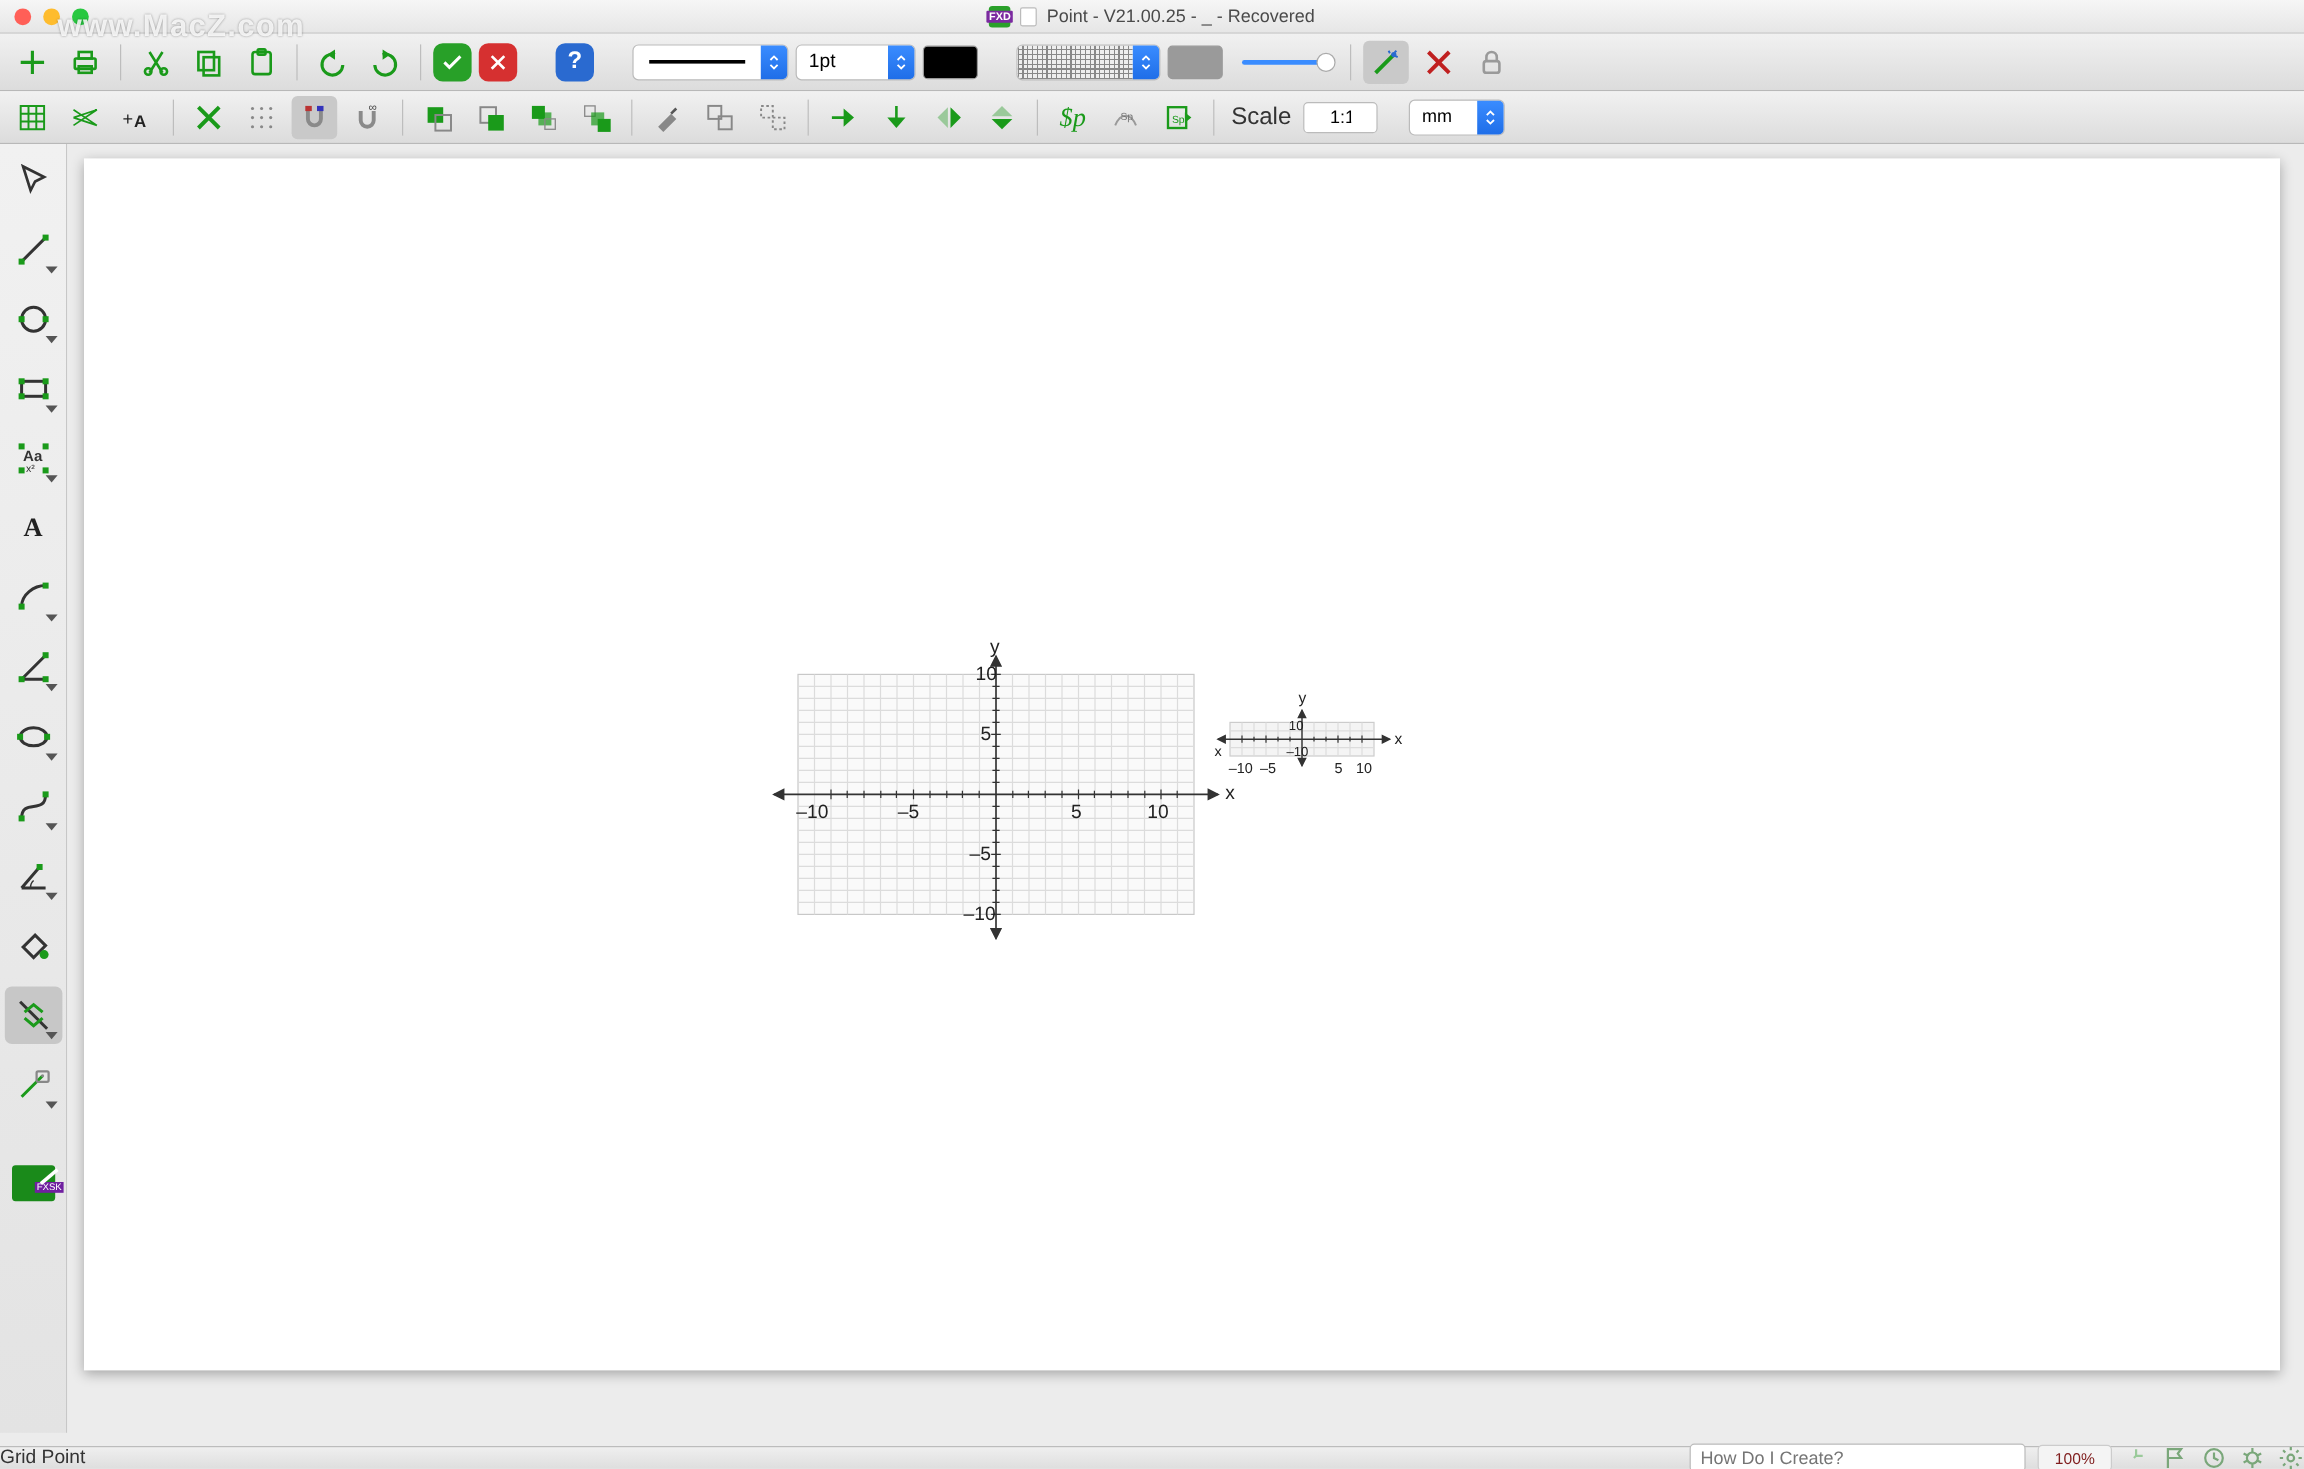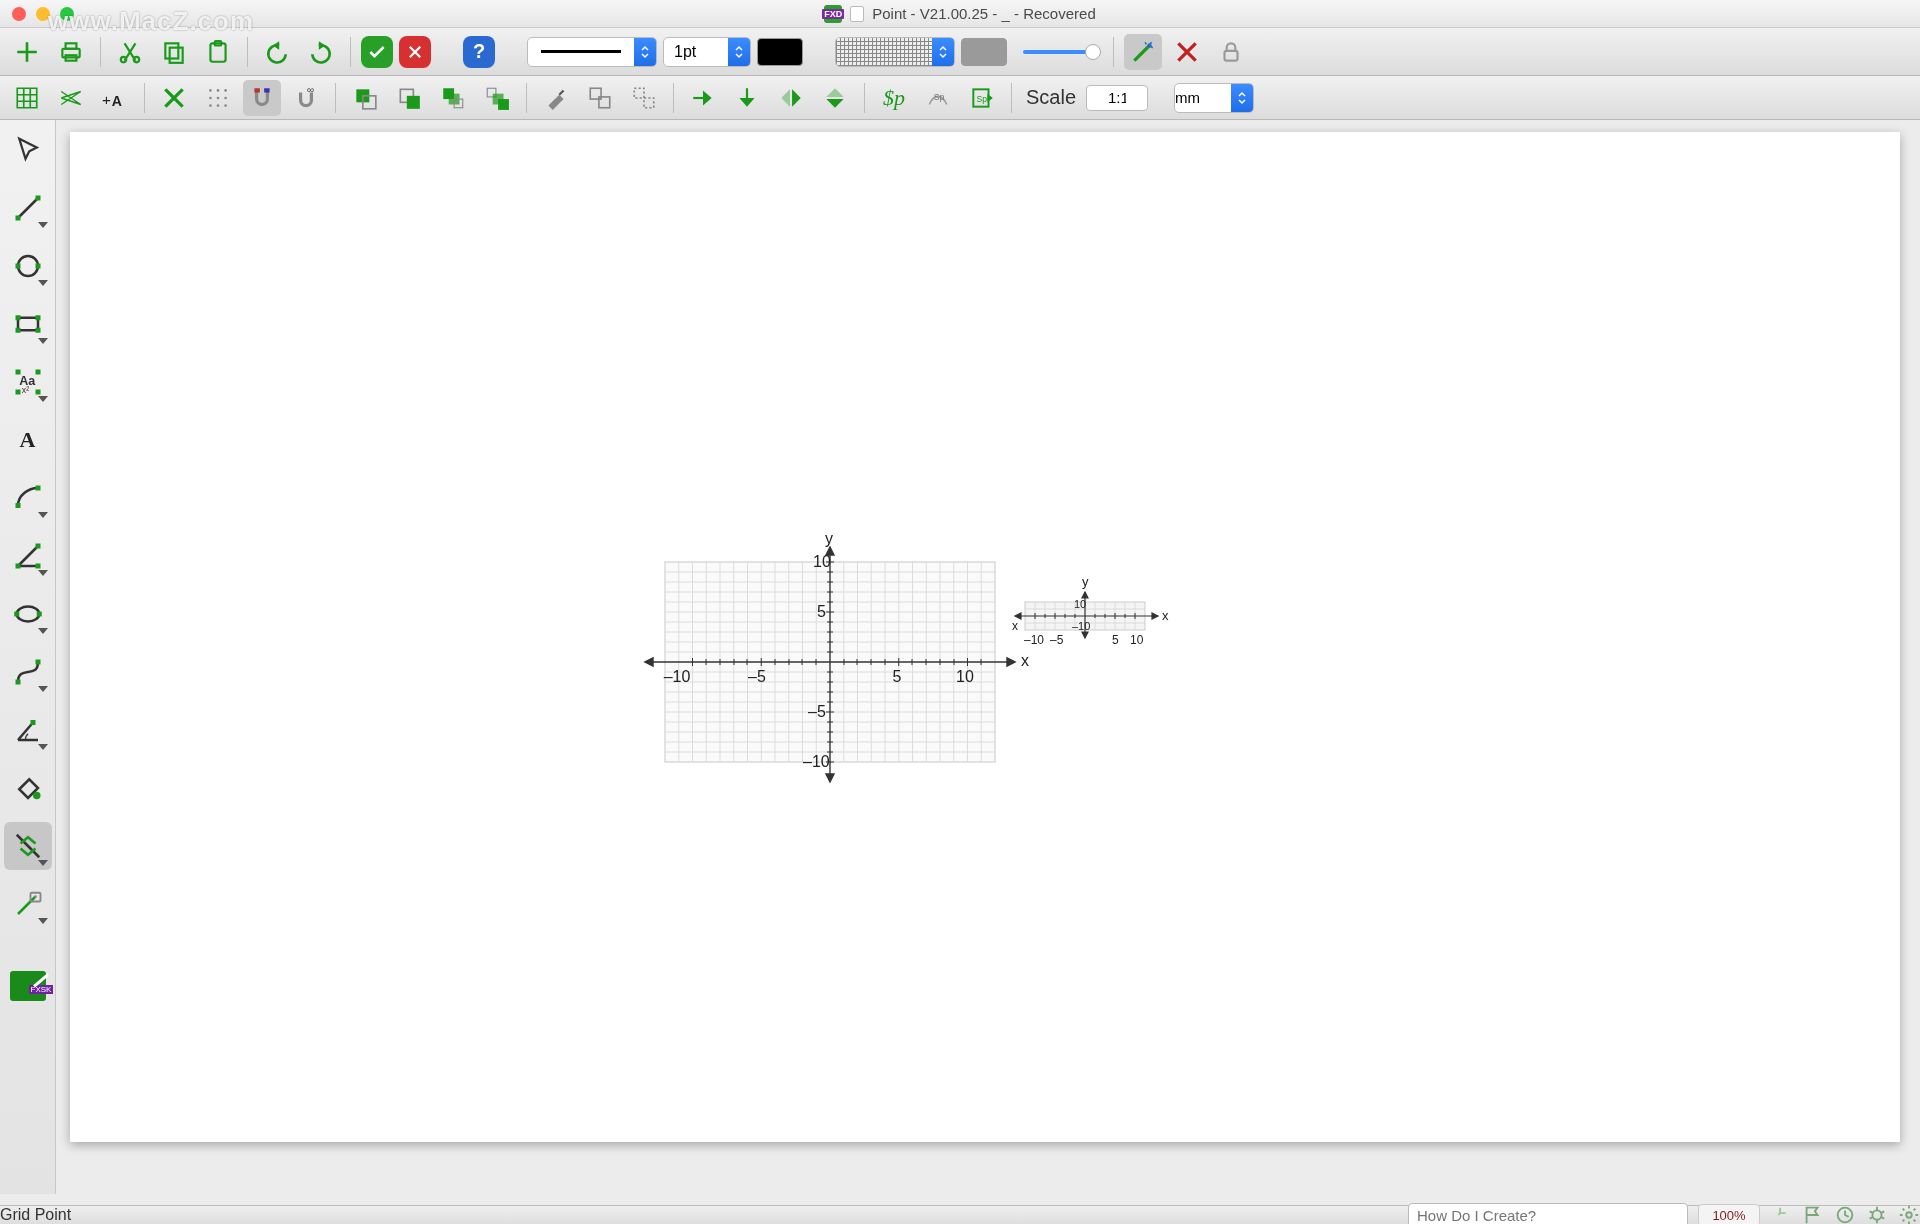--- a/index.html
+++ b/index.html
@@ -149,21 +149,21 @@
   <div class="selectish" style="width:130px">
     <div class="linesw" style="flex:1">
         <div class="bar"></div>
       </div>
     <div class="seldrop">
         <svg viewBox="0 0 10 14">
           <path d="M2 5l3-3 3 3M2 9l3 3 3-3" stroke="#fff" stroke-width="1.5" fill="none"></path>
         </svg>
       </div>
   </div>
-  <div class="selectish" style="width:88px">
+  <div class="selectish" style="width:100px">
     <span style="flex:1;padding-left:10px;font-size:16px">1pt</span>
     <div class="seldrop">
         <svg viewBox="0 0 10 14">
           <path d="M2 5l3-3 3 3M2 9l3 3 3-3" stroke="#fff" stroke-width="1.5" fill="none"></path>
         </svg>
       </div>
   </div>
   <div class="swatch" style="background:#000"></div>
   <div style="width:20px"></div>
   <div class="selectish" style="width:120px">
@@ -336,21 +336,21 @@
         <rect x="4" y="4" width="14" height="16" fill="none" stroke="#1a9a1a" stroke-width="1.8"></rect>
         <text x="7" y="16" font-size="8" fill="#1a9a1a">Sp</text>
         <path d="M17 8l5 4-5 4z" fill="#1a9a1a"></path>
       </svg>
     </div>
   <div class="sep"></div>
   <span class="txtlbl">Scale</span>
   <input class="scaleinput" value="1:1" style="">
   <div style="width:14px"></div>
   <div class="selectish" style="width:80px">
-    <span style="flex:1;font-size:15px">mm</span>
+    <span style="flex:1;padding-left:10px;font-size:15px">mm</span>
     <div class="seldrop">
         <svg viewBox="0 0 10 14">
           <path d="M2 5l3-3 3 3M2 9l3 3 3-3" stroke="#fff" stroke-width="1.5" fill="none"></path>
         </svg>
       </div>
   </div>
 </div>
 
 <div class="leftcol">
   <div class="ltool">

